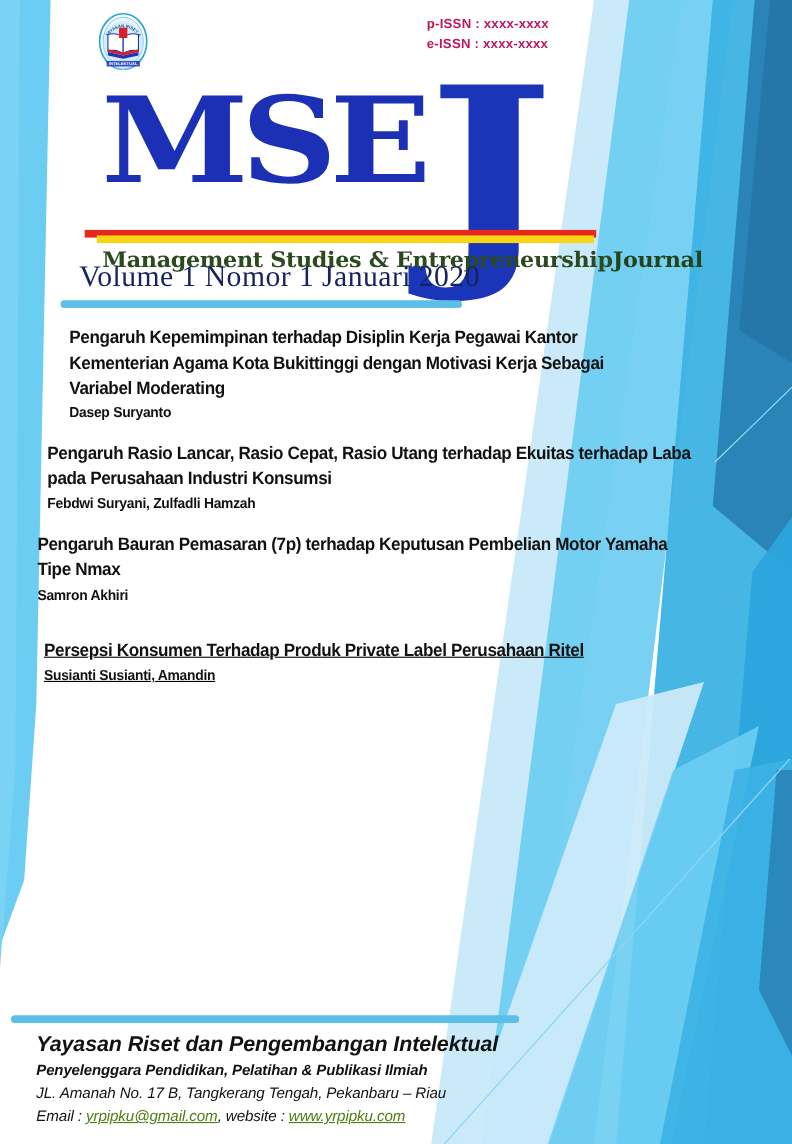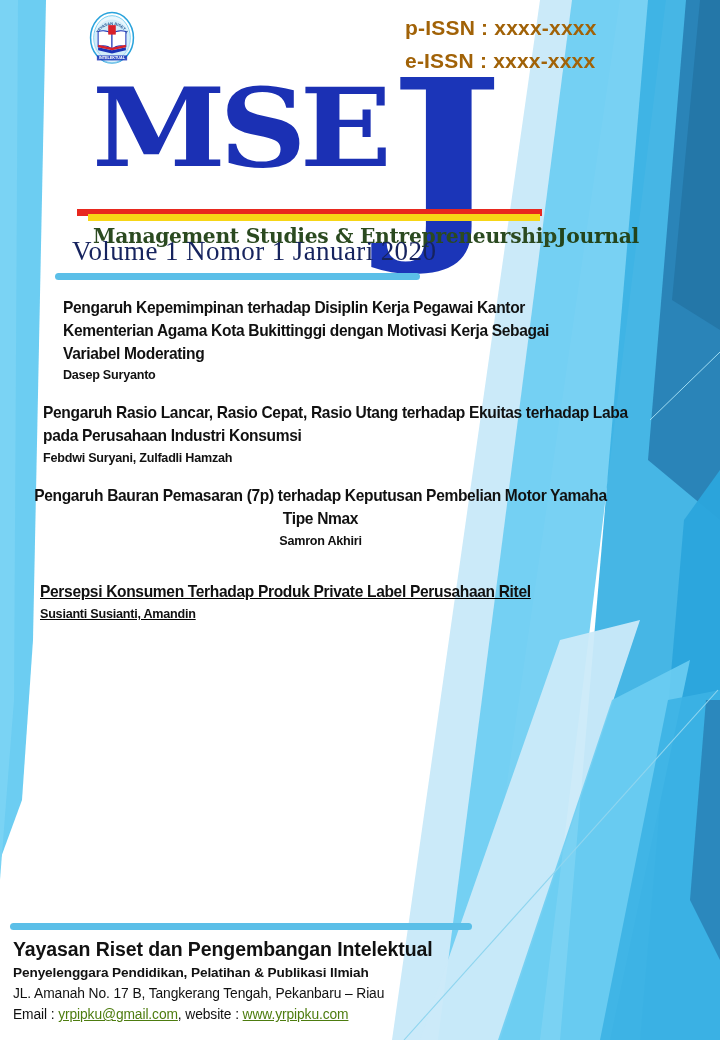--- a/index.html
+++ b/index.html
@@ -26,25 +26,25 @@
     pointer-events: none;
   }
   .content {
     position: absolute;
     inset: 0;
   }
 
   
   .issn-block {
     position: absolute;
-    left: 405px;
+    left: 388px;
     top: 12px;
-    font-size: 21px;
+    font-size: 12px;
     font-weight: 600;
-    color: #a16207;
+    color: #be185d;
     line-height: 1.55;
     letter-spacing: .2px;
   }
   .issn-line { white-space: nowrap; }
 
   
   .emblem {
     position: absolute;
     left: 79px;
     top: 10px;
@@ -167,38 +167,39 @@
     line-height: 1.35;
     color: #111111;
     letter-spacing: -.25px;
     transform: scaleX(.955);
     transform-origin: left top;
     margin-top: 1px;
   }
   .a0 { padding-left: 63px; padding-right: 120px; }
   .a1 { padding-left: 53px; padding-right: 110px; margin-top: 17px; }
   .a2 { padding-left: 43px; padding-right: 54px; margin-top: 17px; }
-  .a3 { padding-left: 34px; padding-right: 78px; margin-top: 18px; text-align: center; }
+  .a3 { padding-left: 34px; padding-right: 78px; margin-top: 18px; }
   .a4 { padding-left: 40px; padding-right: 95px; margin-top: 31px; text-decoration: underline; }
 
   
   .footer-rule {
     position: absolute;
     left: 10px;
     top: 923px;
     width: 462px;
     height: 7px;
     border-radius: 4px;
     background: #5bbfe8;
   }
   .footer {
     position: absolute;
-    left: 13px;
+    left: 33px;
     top: 937px;
     width: 520px;
+    font-style: italic;
   }
   .org-name {
     font-family: "Liberation Sans", sans-serif;
     font-weight: bold;
     font-size: 19.5px;
     color: #111111;
     letter-spacing: -.1px;
     line-height: 1.3;
   }
   .org-sub {

